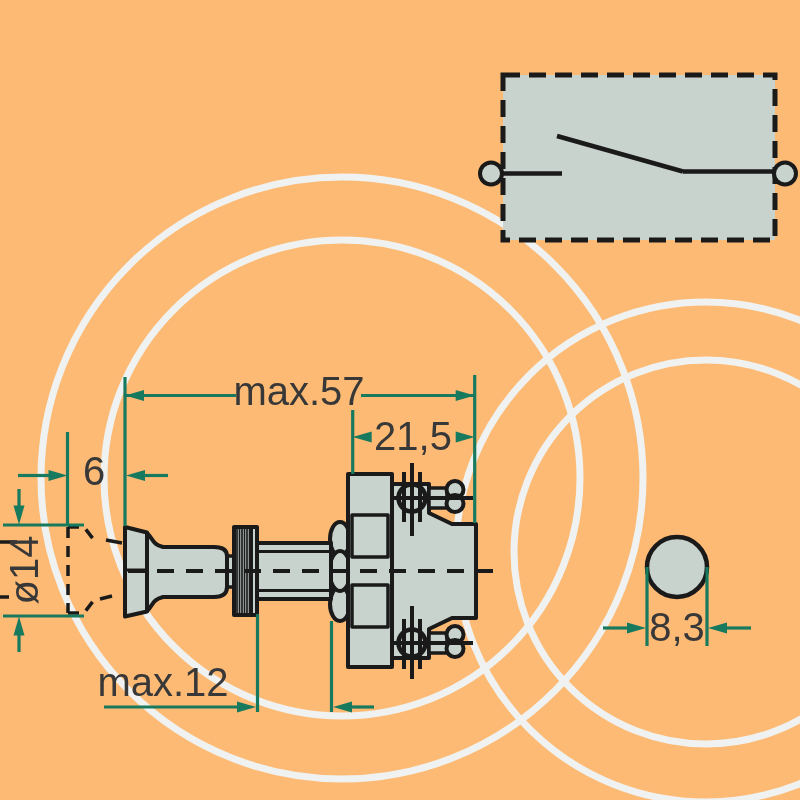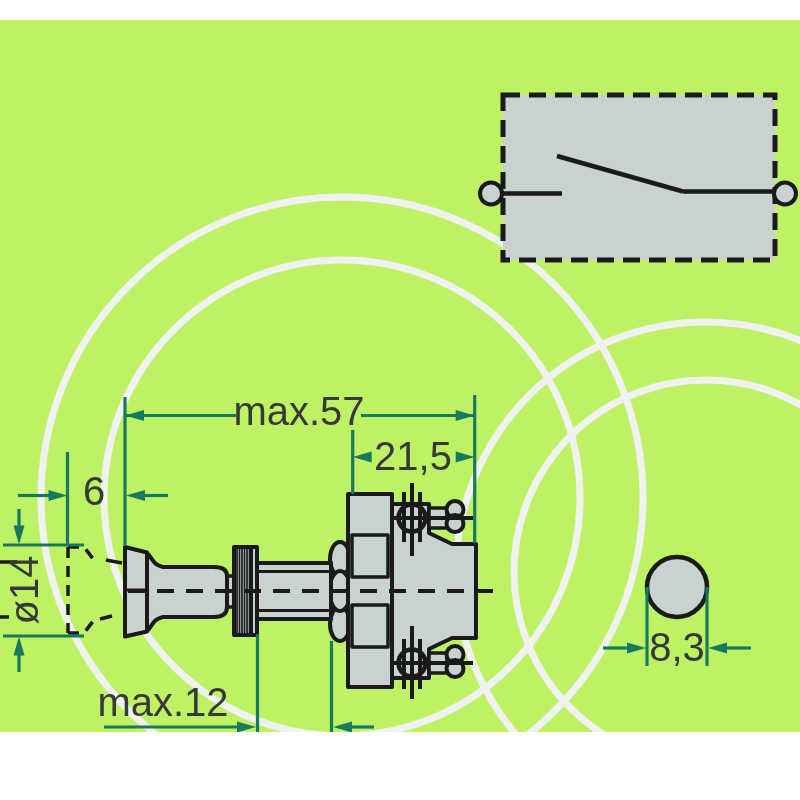--- a/index.html
+++ b/index.html
@@ -1,17 +1,17 @@
 <!DOCTYPE html>
 <html><head>
 <meta charset="utf-8">
 <style>
   html,body{margin:0;padding:0;background:#ffffff;}
-  .stage{position:relative;width:800px;height:712px;background:#bef264;overflow:hidden;
-         font-family:"Liberation Sans", sans-serif;margin-top:20px;}
+  .stage{position:relative;width:800px;height:800px;background:#fdba74;overflow:hidden;
+         font-family:"Liberation Sans", sans-serif;}
   svg{position:absolute;left:0;top:0;}
   text{font-family:"Liberation Sans", sans-serif;fill:#383838;}
   .dim-label{font-size:40px;}
 </style>
 </head>
 <body>
 
 <div class="stage">
 <svg width="800" height="800" viewBox="0 0 800 800">
 

